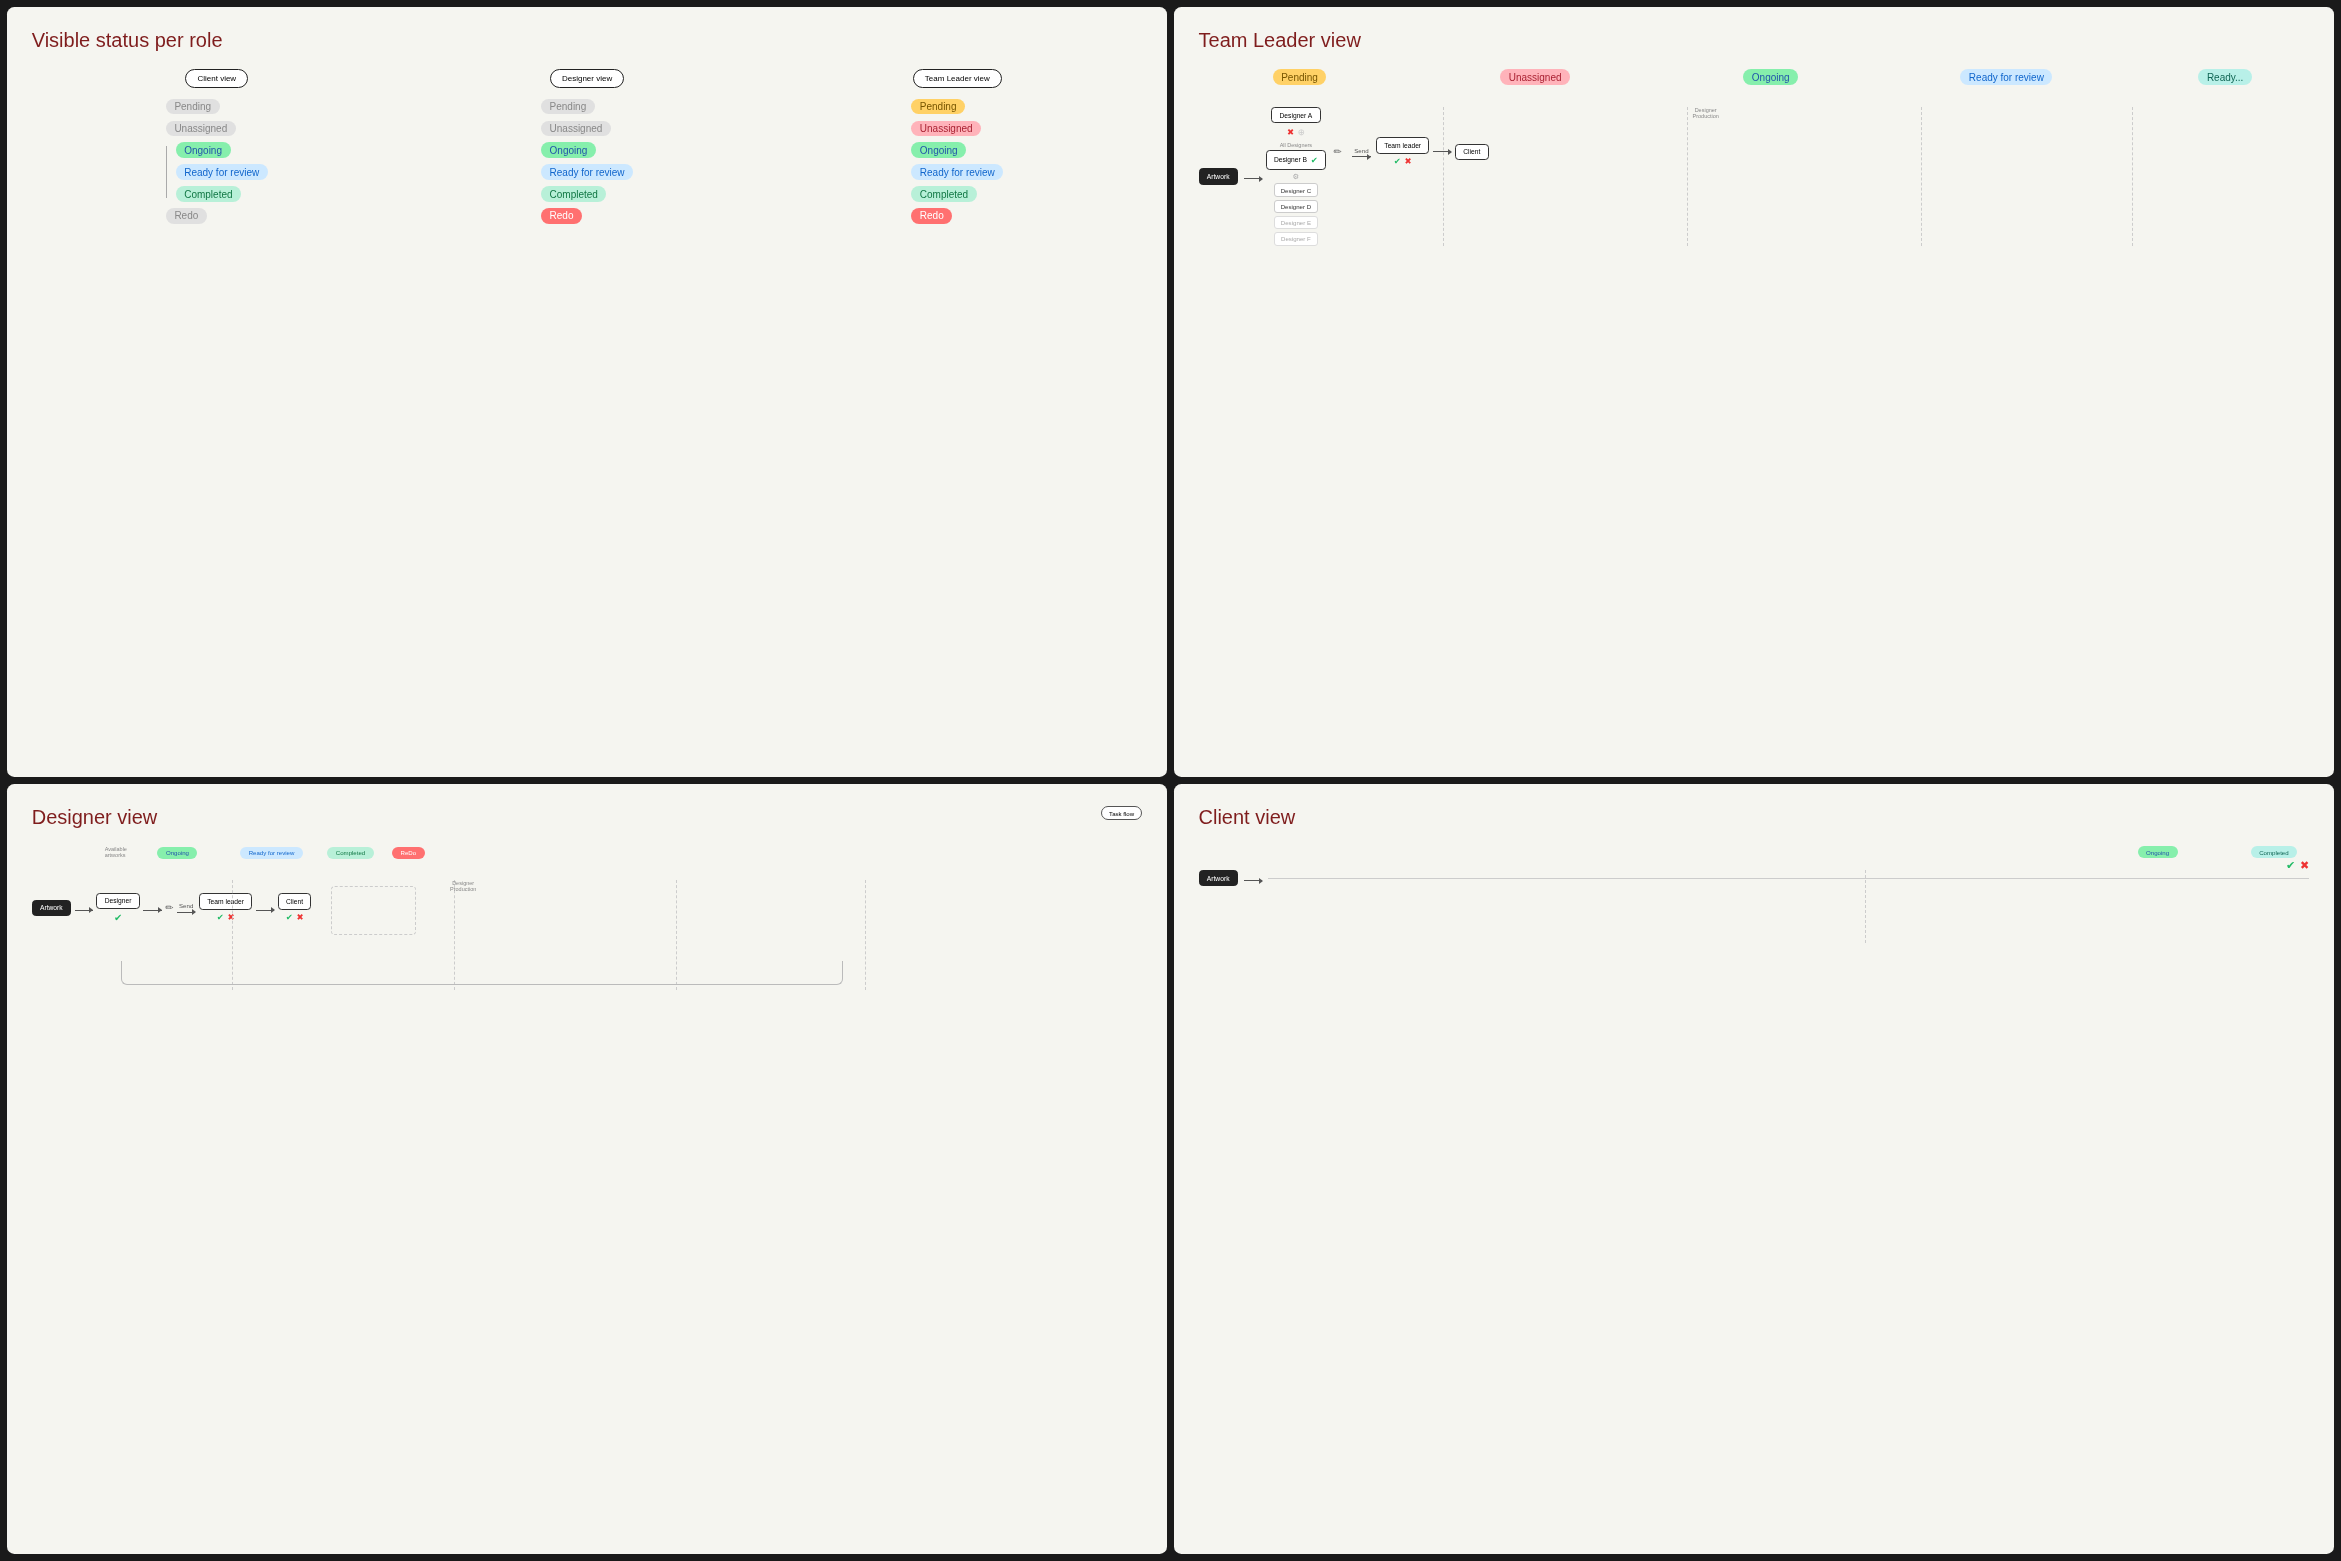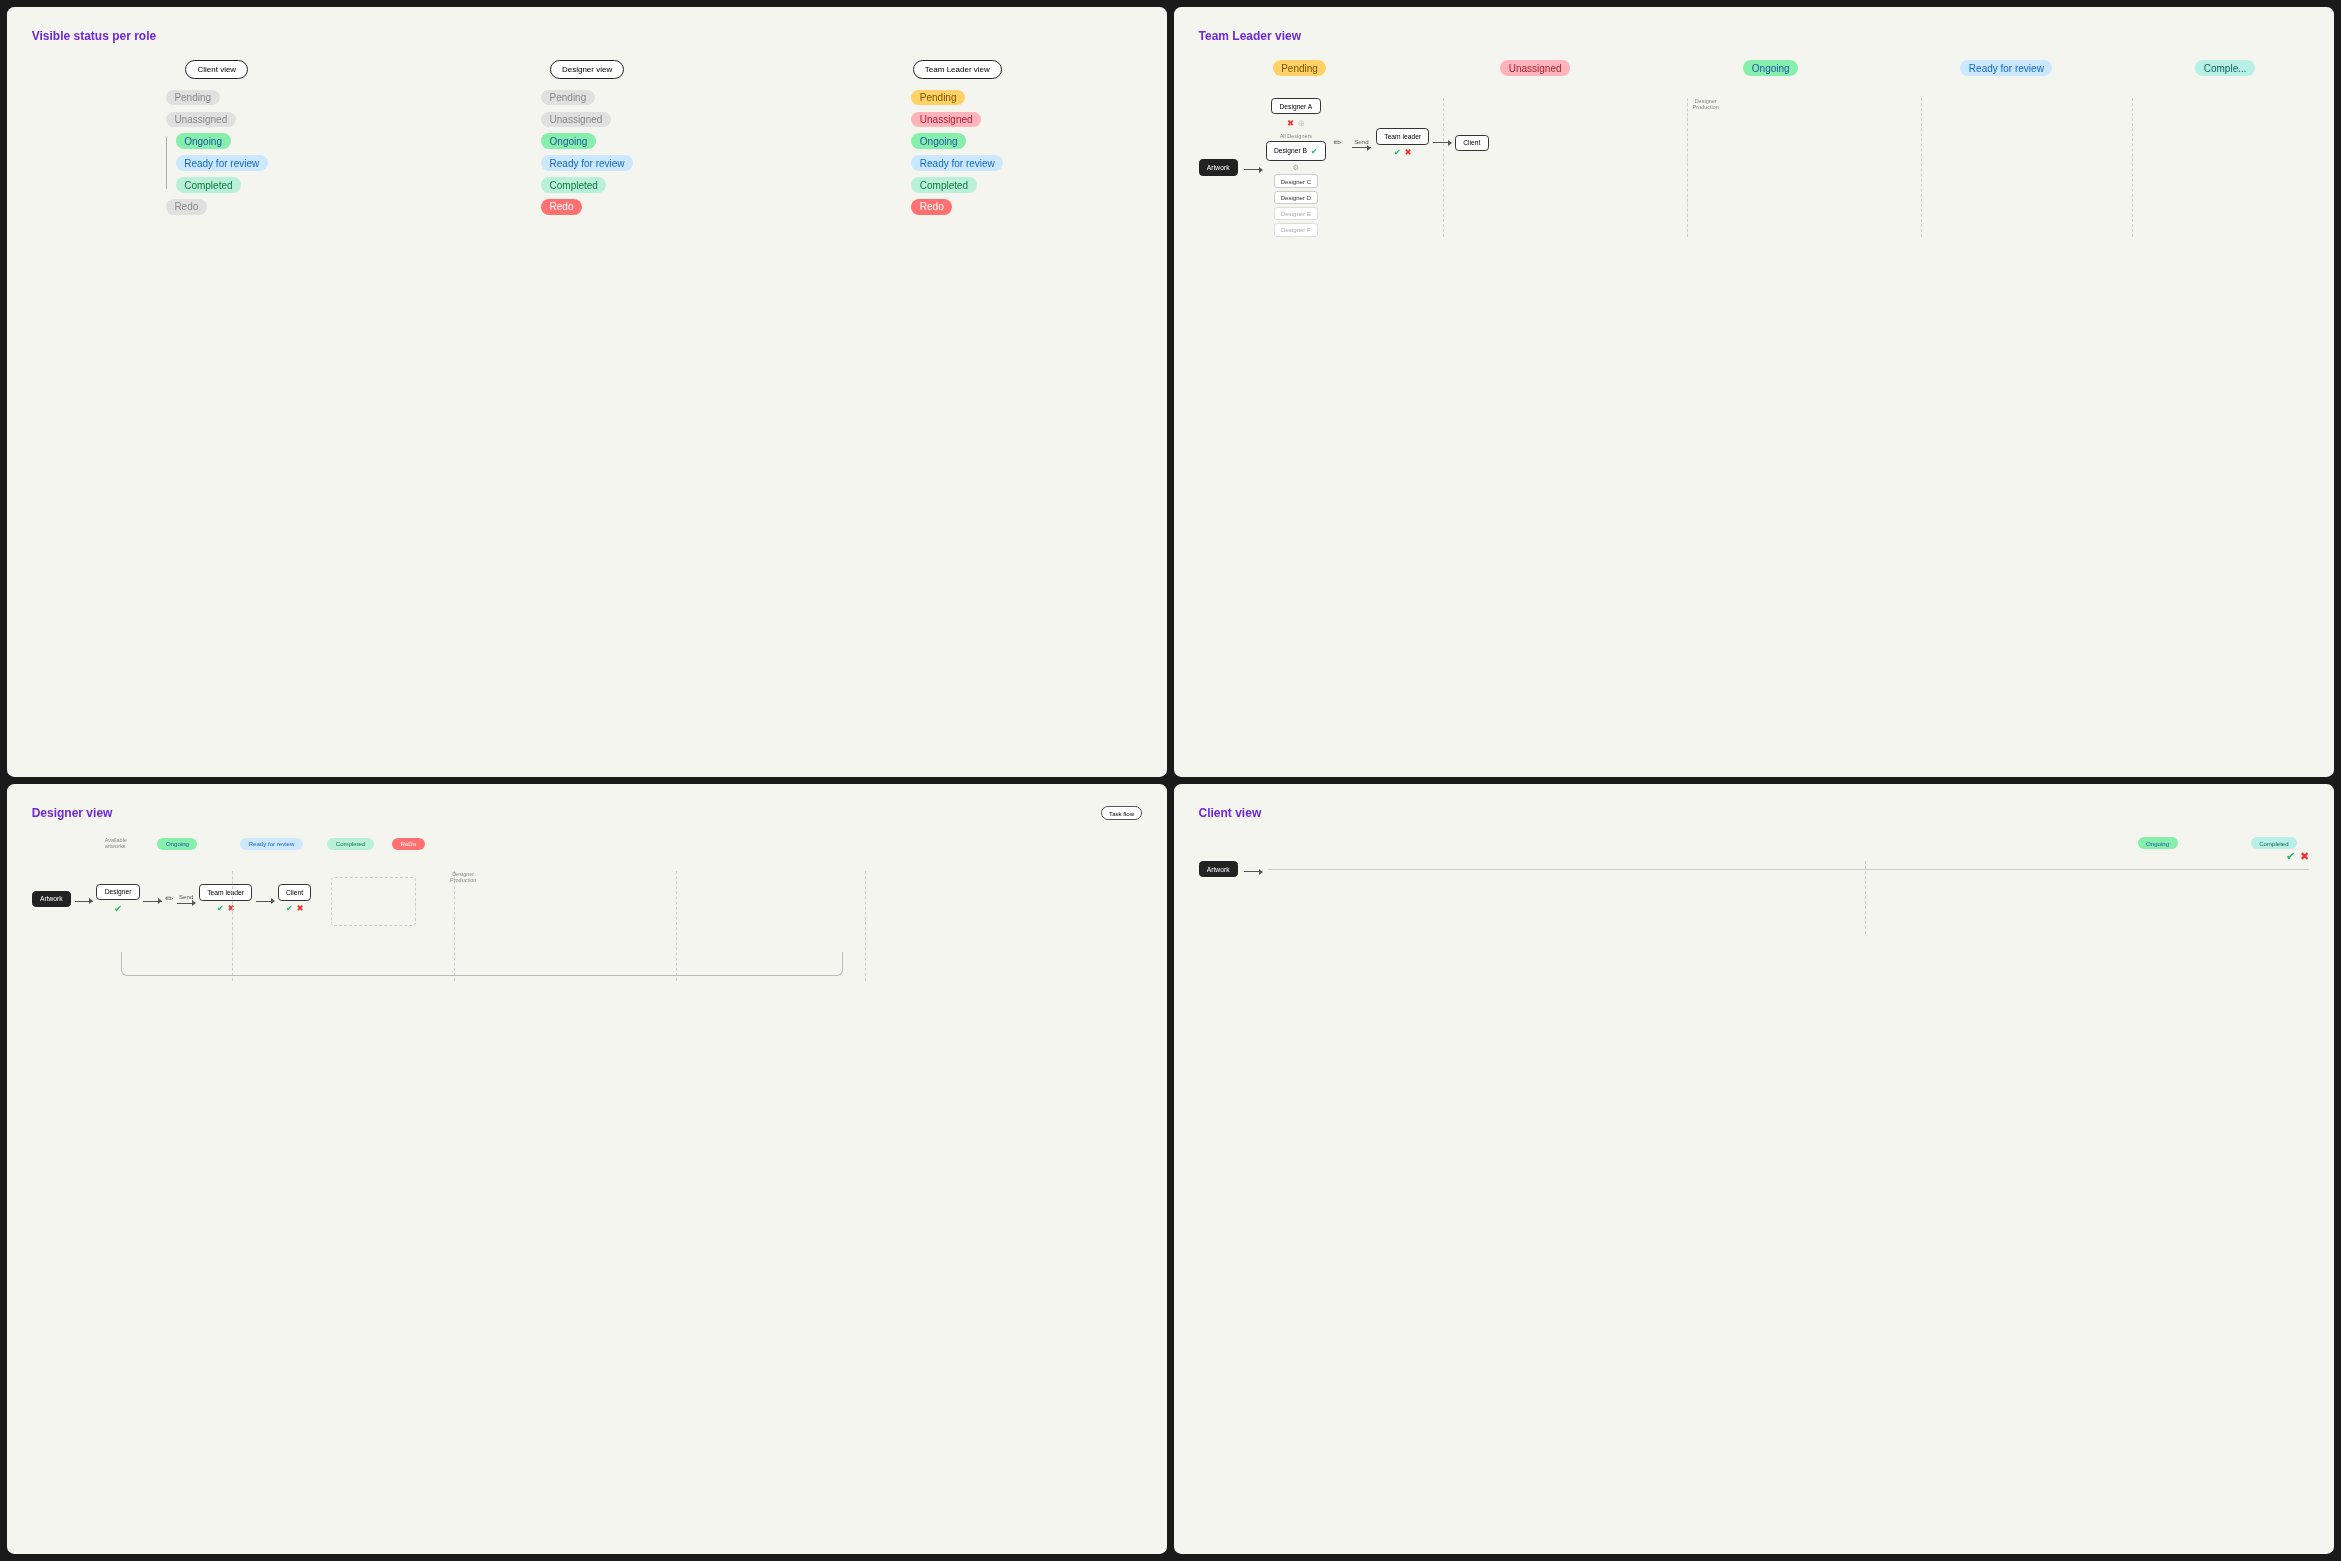--- a/index.html
+++ b/index.html
@@ -14,23 +14,23 @@
       font-family: -apple-system, BlinkMacSystemFont, 'Segoe UI', sans-serif;
     }
     .panel {
       background: #f5f5f0;
       border-radius: 7.3px;
       padding: 22px 24.4px;
       overflow: hidden;
       position: relative;
     }
     .panel-title {
-      font-size: 12px;
-      font-weight: 700;
-      color: #6d28d9;
+      font-size: 20px;
+      font-weight: 400;
+      color: #7f1d1d;
       margin-bottom: 17px;
     }
 
     
     .role-columns {
       display: flex;
       gap: 0;
       margin-top: 6.1px;
     }
     .role-column {
@@ -239,21 +239,21 @@
     <div style="flex:0.8; display:flex; justify-content:center;">
       <span class="status-badge badge-pink">Unassigned</span>
     </div>
     <div style="flex:0.6; display:flex; justify-content:center;">
       <span class="status-badge badge-blue">Ongoing</span>
     </div>
     <div style="flex:0.8; display:flex; justify-content:center;">
       <span class="status-badge badge-lightblue">Ready for review</span>
     </div>
     <div style="flex:0.5; display:flex; justify-content:center;">
-      <span class="status-badge badge-teal" style="background:#b8f0e8;color:#116655;">Comple...</span>
+      <span class="status-badge badge-teal" style="background:#b8f0e8;color:#116655;">Ready...</span>
     </div>
   </div>
 
   <div style="position:relative; width:100%;">
 
     <div style="position:absolute; left:22%; top:0; bottom:0; border-left:0.9px dashed #ccc;"></div>
     <div style="position:absolute; left:44%; top:0; bottom:0; border-left:0.9px dashed #ccc;"></div>
     <div style="position:absolute; left:65%; top:0; bottom:0; border-left:0.9px dashed #ccc;"></div>
     <div style="position:absolute; left:84%; top:0; bottom:0; border-left:0.9px dashed #ccc;"></div>
 

